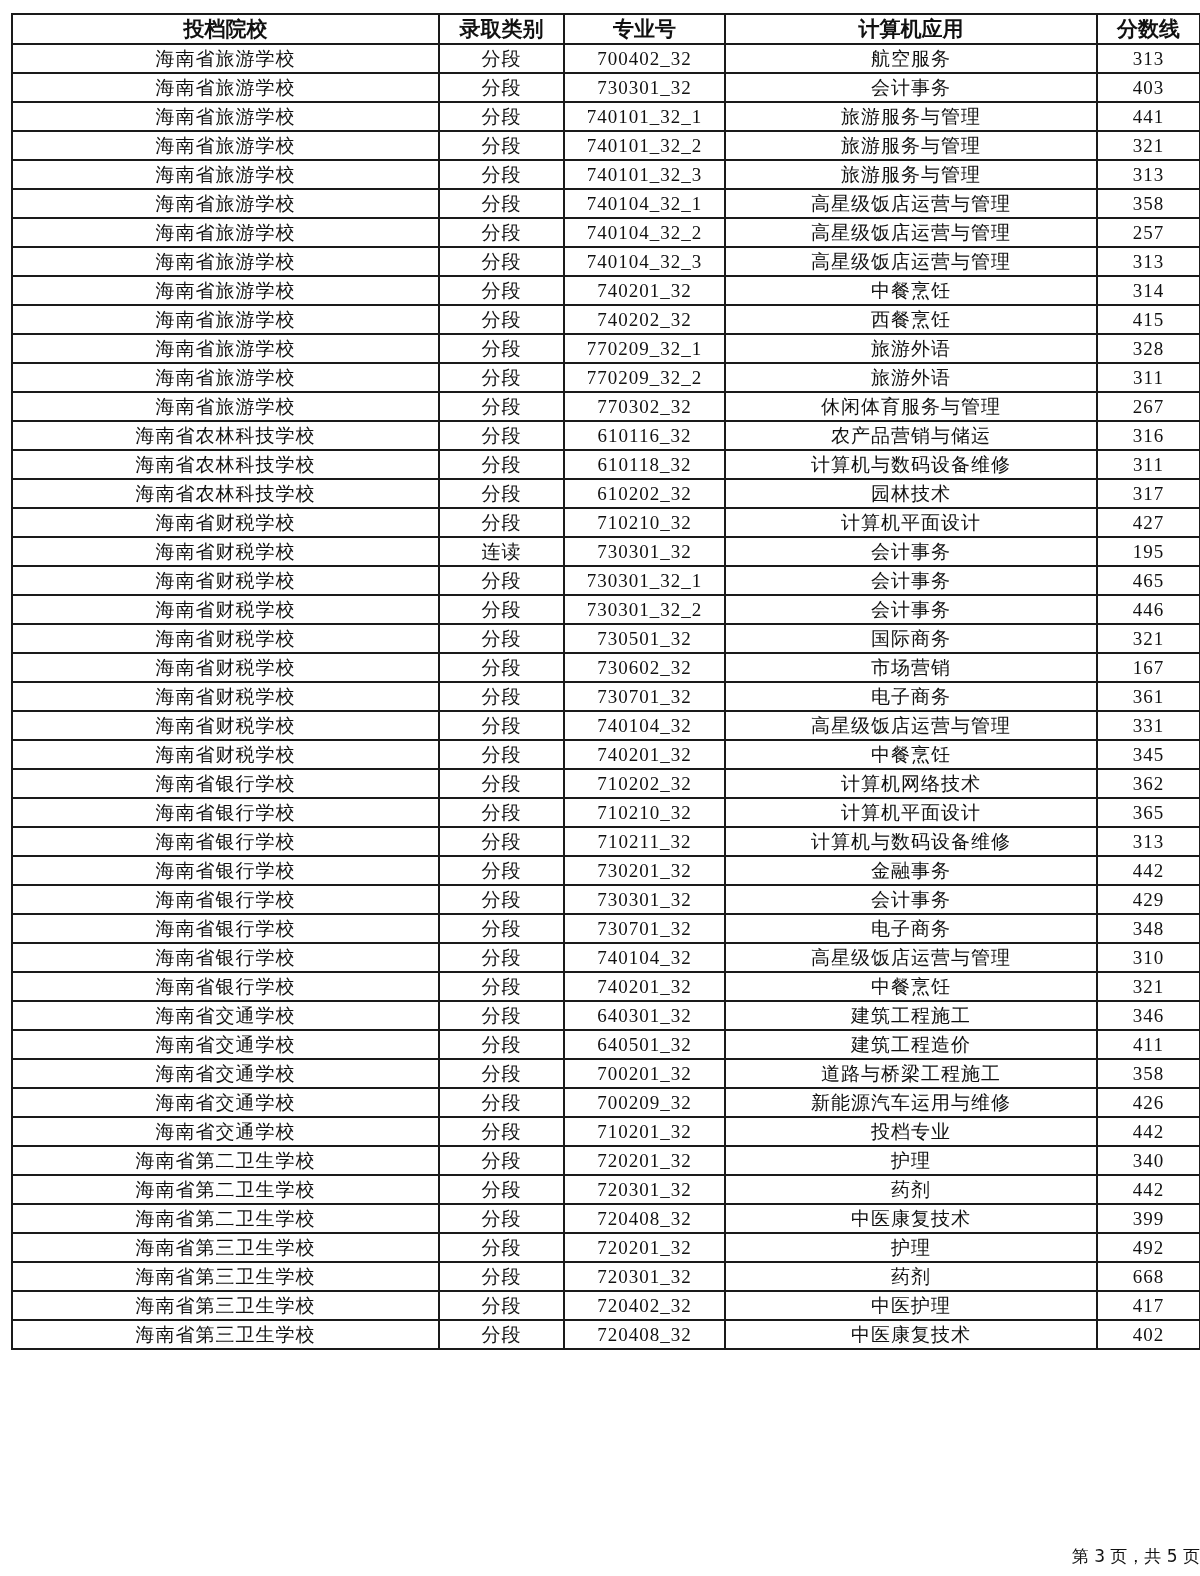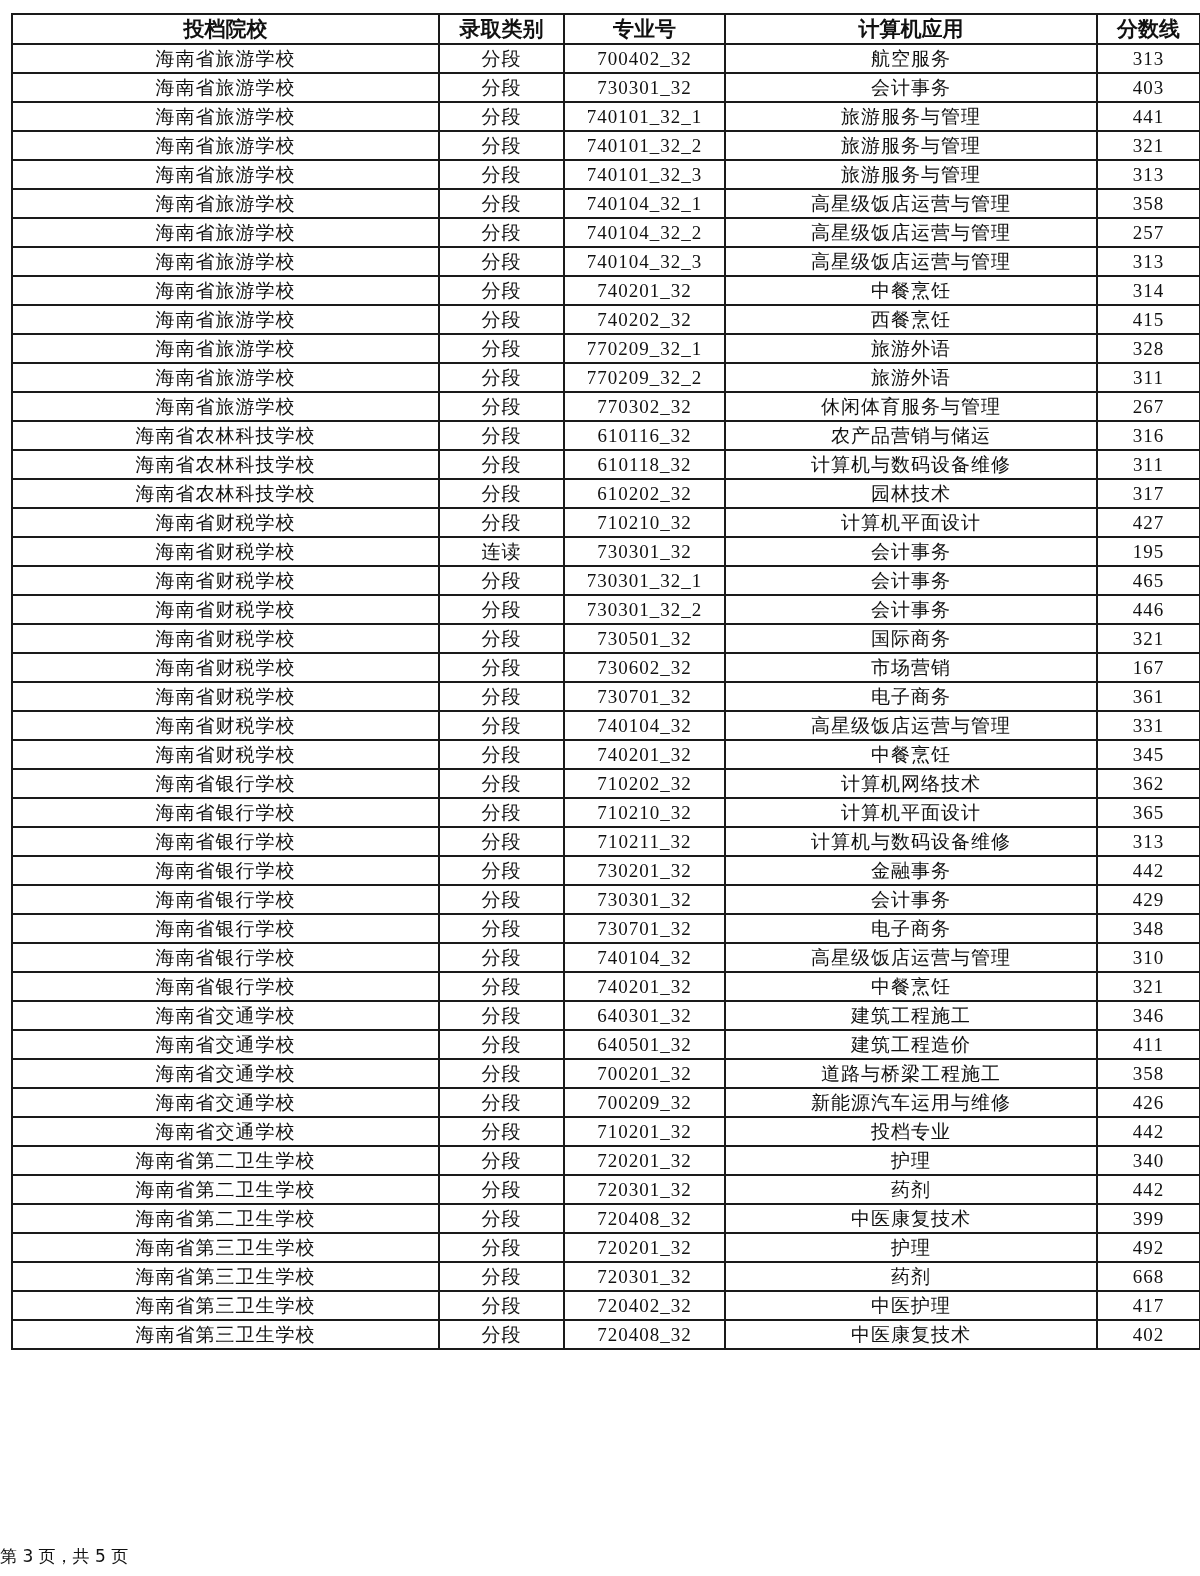--- a/index.html
+++ b/index.html
@@ -36,21 +36,21 @@
   }
   td.school, td.major { letter-spacing: 4px; }
   td.code, td.score { font-family: "Liberation Serif", "DejaVu Serif", serif; font-size: 21px; letter-spacing: 0; }
   col.c1 { width: 427px; }
   col.c2 { width: 125px; }
   col.c3 { width: 161px; }
   col.c4 { width: 372px; }
   col.c5 { width: 103px; }
   .footer {
     position: absolute; left: 0; width: 1200px; top: 1545px;
-    text-align: left;
+    text-align: right;
     font-family: "DejaVu Sans", "Liberation Sans", sans-serif;
     font-size: 17px; color: #111;
   }
 </style>
 </head>
 <body>
 
 <div class="page">
   <table class="grid">
     <colgroup>

